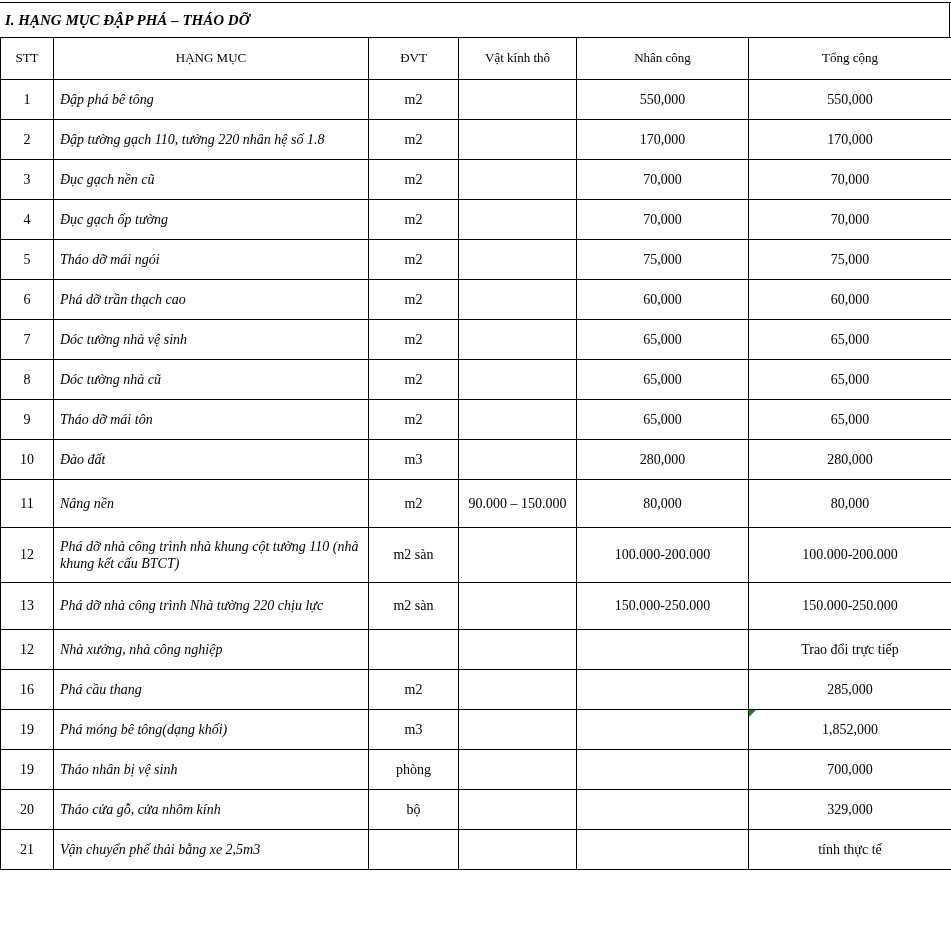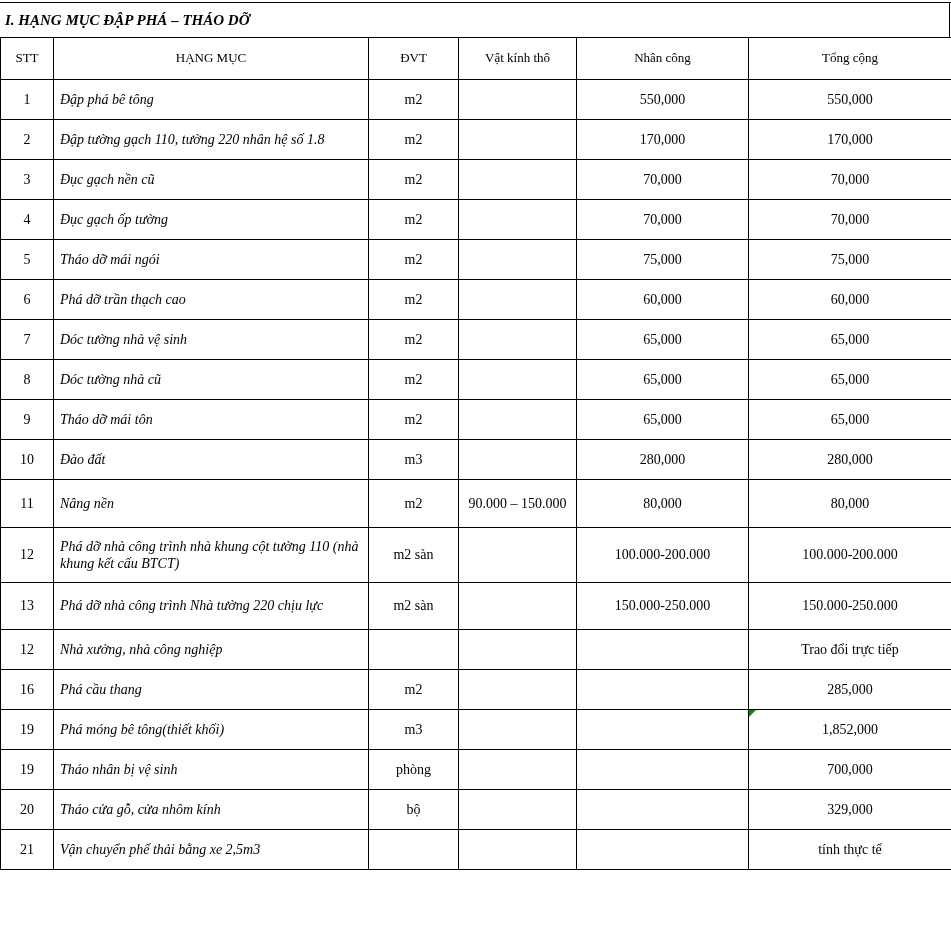--- a/index.html
+++ b/index.html
@@ -207,21 +207,21 @@
         <tr>
           <td class="col-stt"><span>16</span></td>
           <td class="col-hang_muc"><span>Phá cầu thang</span></td>
           <td class="col-dvt"><span>m2</span></td>
           <td class="col-vat_lieu_tho"><span></span></td>
           <td class="col-nhan_cong"><span></span></td>
           <td class="col-tong_cong"><span>285,000</span></td>
         </tr>
         <tr>
           <td class="col-stt"><span>19</span></td>
-          <td class="col-hang_muc"><span>Phá móng bê tông(thiết khối)</span></td>
+          <td class="col-hang_muc"><span>Phá móng bê tông(dạng khối)</span></td>
           <td class="col-dvt"><span>m3</span></td>
           <td class="col-vat_lieu_tho"><span></span></td>
           <td class="col-nhan_cong"><span></span></td>
           <td class="col-tong_cong"><span class="err-tri" style="border-top-color: rgb(30, 123, 30);"></span><span>1,852,000</span></td>
         </tr>
         <tr>
           <td class="col-stt"><span>19</span></td>
           <td class="col-hang_muc"><span>Tháo nhân bị vệ sinh</span></td>
           <td class="col-dvt"><span>phòng</span></td>
           <td class="col-vat_lieu_tho"><span></span></td>

